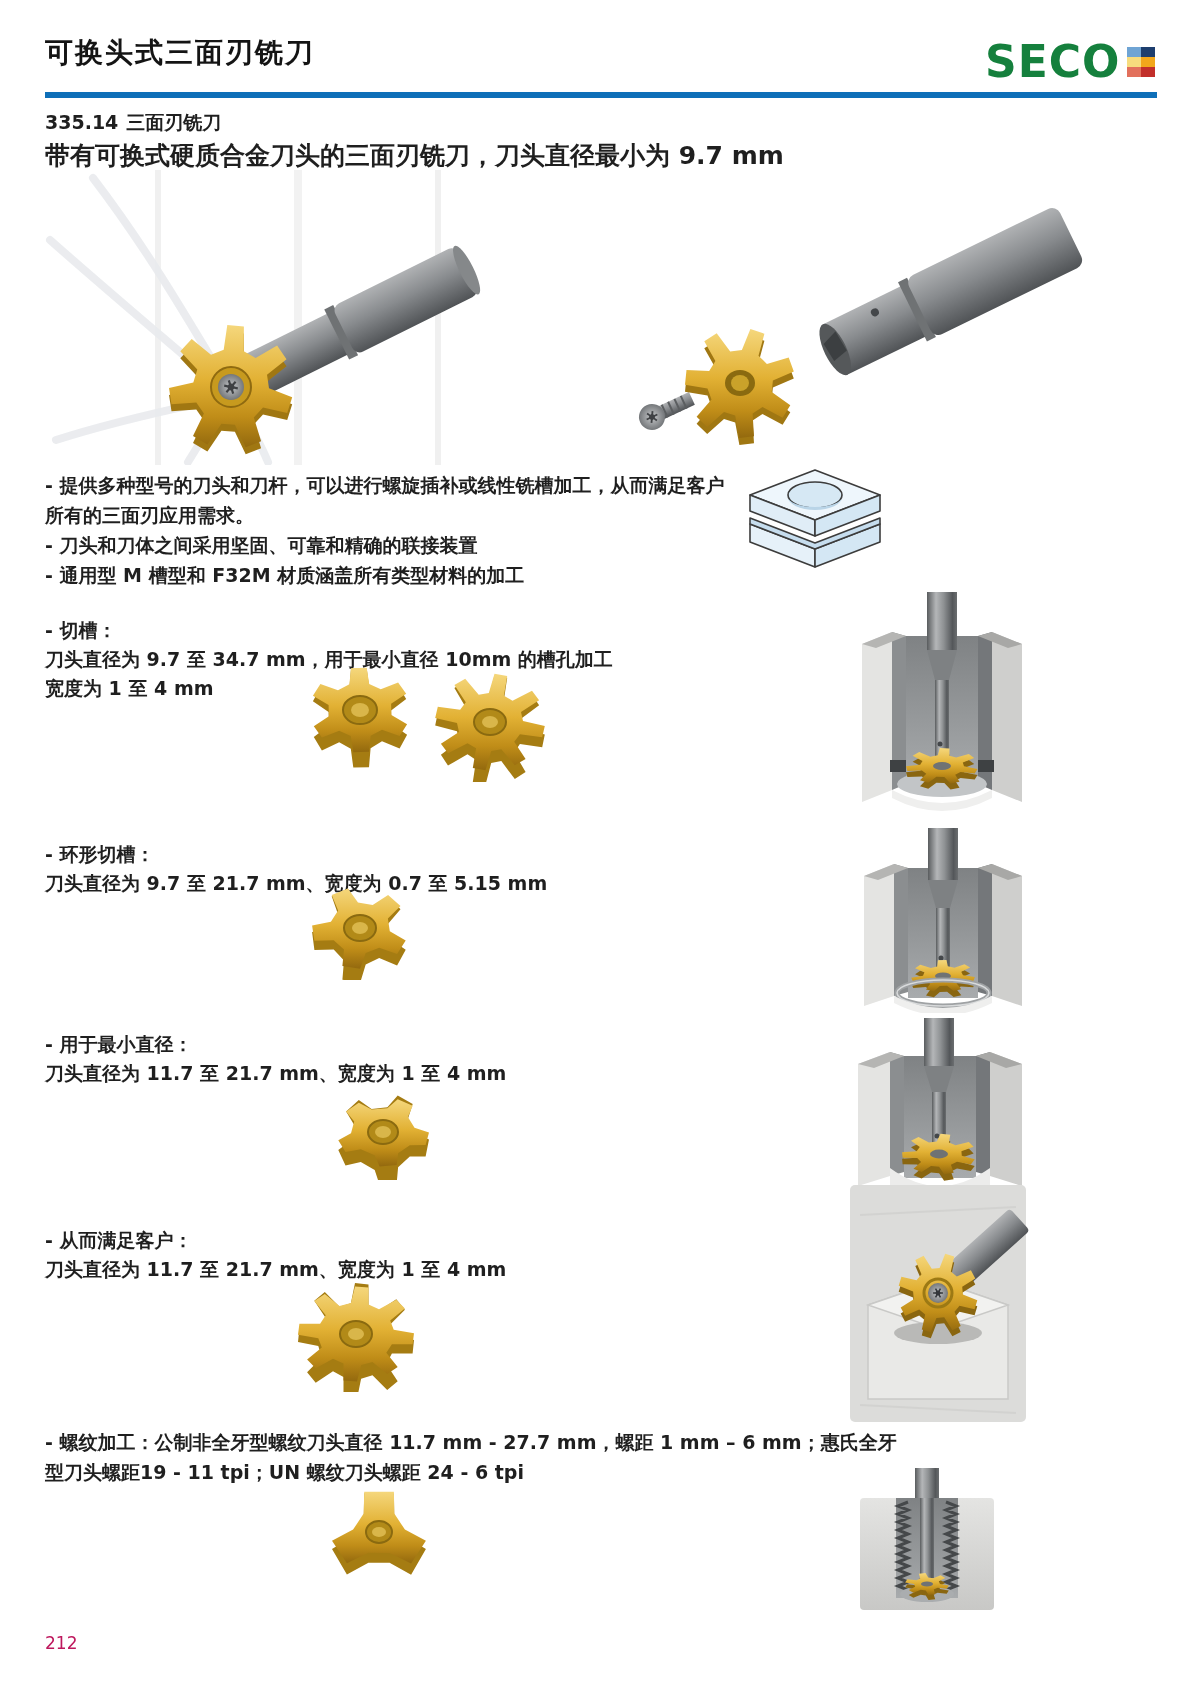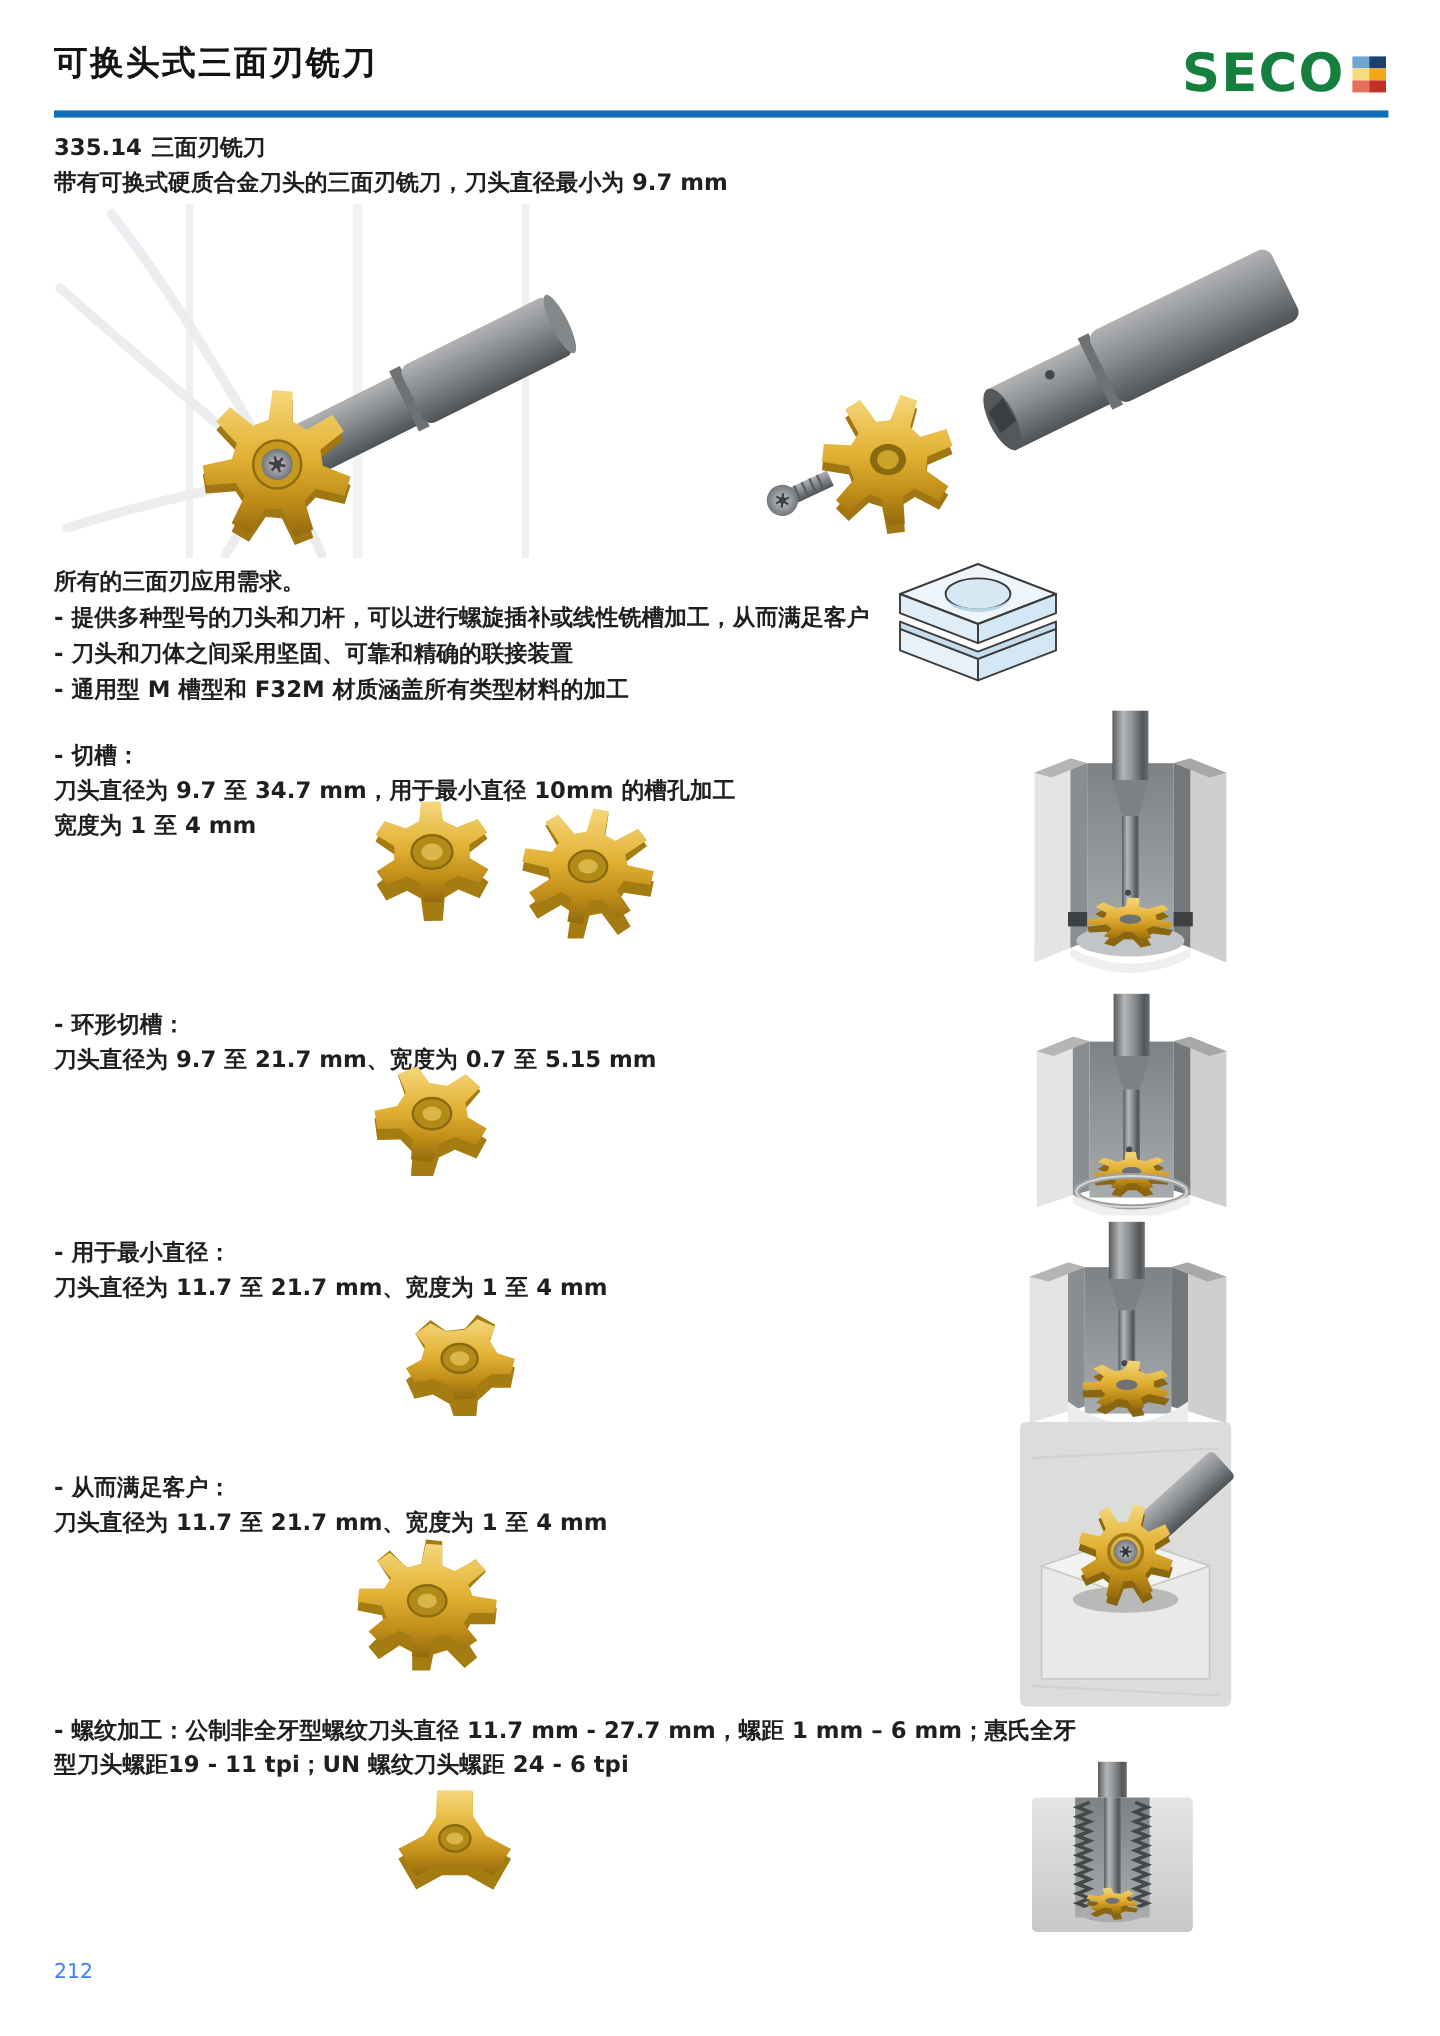--- a/index.html
+++ b/index.html
@@ -9,26 +9,26 @@
   }
   .abs{position:absolute;}
   .nowrap{white-space:nowrap;}
   .page-title{left:45px;top:34px;font-size:28px;font-weight:700;letter-spacing:2px;color:#141414;}
   .logo{left:985px;top:40px;display:flex;align-items:flex-start;}
   .logo-text{font-size:44px;font-weight:800;letter-spacing:1px;line-height:44px;}
   .logo-mark{display:grid;grid-template-columns:14px 14px;grid-auto-rows:10px;margin-left:7px;margin-top:7px;}
   .rule{left:45px;top:92px;width:1112px;height:6px;}
   .intro-line{left:45px;top:110px;font-size:19px;font-weight:700;}
   .intro-code{margin-right:8px;}
-  .desc{left:45px;top:139px;font-size:19px;font-weight:600;}
+  .desc{left:45px;top:139px;font-size:25px;font-weight:600;}
   .features{left:45px;top:470px;font-size:19px;font-weight:600;line-height:30px;}
   .sec-heading{font-size:19px;font-weight:700;}
   .sec-line{font-size:19px;font-weight:600;}
   .sec{line-height:29px;}
-  .page-num{left:45px;top:1633px;font-size:17px;color:#3b82f6;}
+  .page-num{left:45px;top:1633px;font-size:17px;color:#be185d;}
   svg{display:block;}
 </style>
 </head>
 <body>
 
 <svg width="0" height="0" style="position:absolute" aria-hidden="true">
   <defs>
     <linearGradient id="goldGrad" x1="0" y1="0" x2="0" y2="1">
       <stop offset="0" stop-color="#f5d77c"></stop>
         <stop offset="0.45" stop-color="#e2b134"></stop>
@@ -141,22 +141,22 @@
       <rect x="6" y="-28" width="92" height="56" fill="url(#steelH)"></rect>
       <ellipse cx="8" cy="0" rx="11" ry="28" fill="#55585a"></ellipse>
       <path d="M0,-10 L16,-16 L18,6 L2,10 Z" fill="#3c3f41"></path>
       <rect x="94" y="-33" width="10" height="66" fill="#6f7274"></rect>
       <rect x="102" y="-33" width="168" height="66" rx="9" fill="url(#steelH)"></rect>
       <circle cx="60" cy="-16" r="4" fill="#44474a"></circle>
     </g>
   </svg>
 
   <div class="abs features">
+    <div class="nowrap">- 提供多种型号的刀头和刀杆，可以进行螺旋插补或线性铣槽加工，从而满足客户</div>
     <div class="nowrap">所有的三面刃应用需求。</div>
-    <div class="nowrap">- 提供多种型号的刀头和刀杆，可以进行螺旋插补或线性铣槽加工，从而满足客户</div>
     <div class="nowrap">- 刀头和刀体之间采用坚固、可靠和精确的联接装置</div>
     <div class="nowrap">- 通用型 M 槽型和 F32M 材质涵盖所有类型材料的加工</div>
   </div>
 
   <svg class="abs" style="left:738px;top:462px" width="155" height="118" viewBox="0 0 155 118">
     <g stroke="#3c3c3c" stroke-width="1.6" stroke-linejoin="round">
       <polygon points="12,62 77,87 77,105 12,80" fill="#e6f1f9"></polygon>
       <polygon points="142,62 77,87 77,105 142,80" fill="#d4e7f4"></polygon>
       <polygon points="12,56 77,81 142,56 142,62 77,87 12,62" fill="#c6ddee"></polygon>
       <polygon points="77,8 142,33 77,58 12,33" fill="#eef6fc"></polygon>

